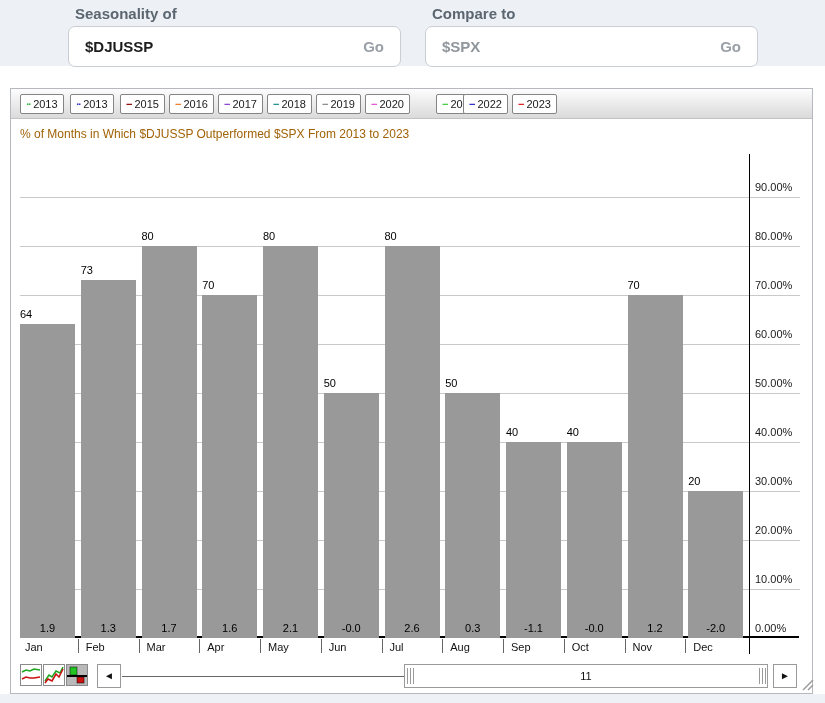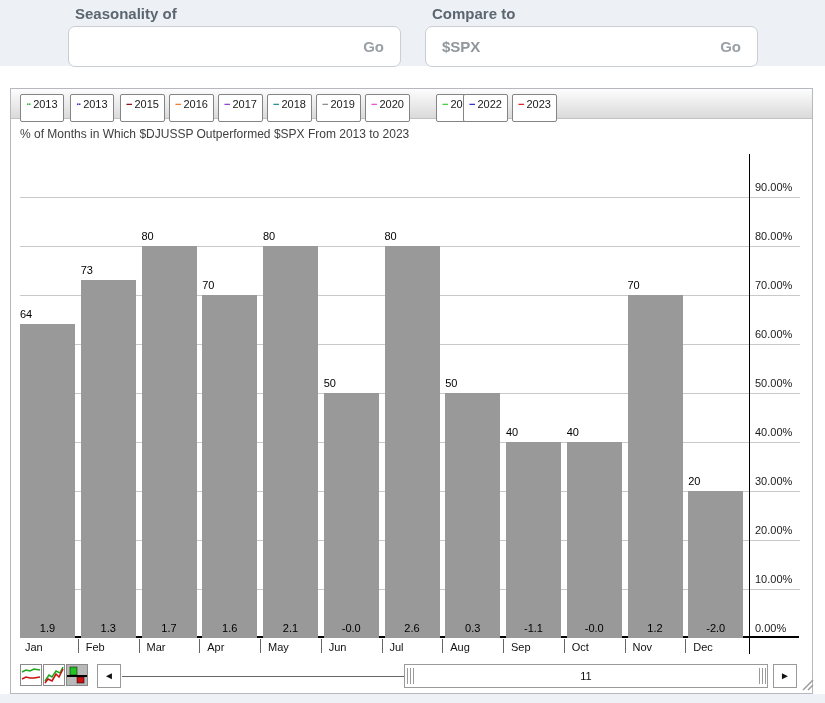--- a/index.html
+++ b/index.html
@@ -13,25 +13,25 @@
               border:1px solid #c9ced3; border-radius:7px; }
   .inputbox .val { position:absolute; left:16px; top:0; line-height:39px; font-size:15px; font-weight:bold; color:#1c1c1c; }
   .inputbox .val.placeholder { color:#8f969c; }
   .inputbox .go { position:absolute; right:16px; top:0; line-height:39px; font-size:15px; font-weight:600; color:#99a0a7; cursor:pointer; }
 
   
   .widget { position:absolute; left:10px; top:88px; width:803px; height:606px;
             background:#fff; border:1px solid #b5b9bd; }
   .legend-row { position:absolute; left:0; top:0; width:801px; height:30px;
                 background:linear-gradient(#fdfdfd,#dadada); border-bottom:1px solid #c2c2c2; }
-  .legend-btn { position:absolute; top:5px; height:28px; background:#fff; border:1px solid #848484;
+  .legend-btn { position:absolute; top:5px; height:20px; background:#fff; border:1px solid #848484;
                 border-radius:2px; font-size:11px; color:#1a1a1a; padding:0 5px; line-height:18px;
                 cursor:pointer; white-space:nowrap; }
   .legend-mark { font-weight:bold; margin-right:3px; letter-spacing:-1px; }
-  .chart-title { position:absolute; left:9px; top:38px; font-size:12px; color:#404040; }
+  .chart-title { position:absolute; left:9px; top:38px; font-size:12px; color:#a16207; }
 
   .gridline { position:absolute; height:1px; background:#c9c9c9; }
   .bar { position:absolute; background:#999999; }
   .bar-value { position:absolute; font-size:11px; color:#000; text-align:left; }
   .bar-bottom-value { position:absolute; font-size:11px; color:#000; text-align:center; }
   .baseline { position:absolute; background:#000; }
   .yaxis-line { position:absolute; background:#000; }
   .ytick { position:absolute; font-size:11px; color:#1a1a1a; }
   .month-tick { position:absolute; width:1px; background:#666; }
   .month-label { position:absolute; font-size:11px; color:#111; }
@@ -55,20 +55,21 @@
   .footer-strip { position:absolute; left:0; top:694px; width:825px; height:9px; background:#eef1f5; }
 </style>
 </head>
 <body>
 
 <div class="page">
 
   <div class="header">
     <div class="fld-label" style="left:75px">Seasonality of</div>
     <div class="inputbox" style="left:68px">
+      <span class="val">$DJUSSP</span>
       <span class="go">Go</span>
     </div>
     <div class="fld-label" style="left:432px">Compare to</div>
     <div class="inputbox" style="left:425px">
       <span class="val placeholder">$SPX</span>
       <span class="go">Go</span>
     </div>
   </div>
 
   <div class="widget" id="widget">

